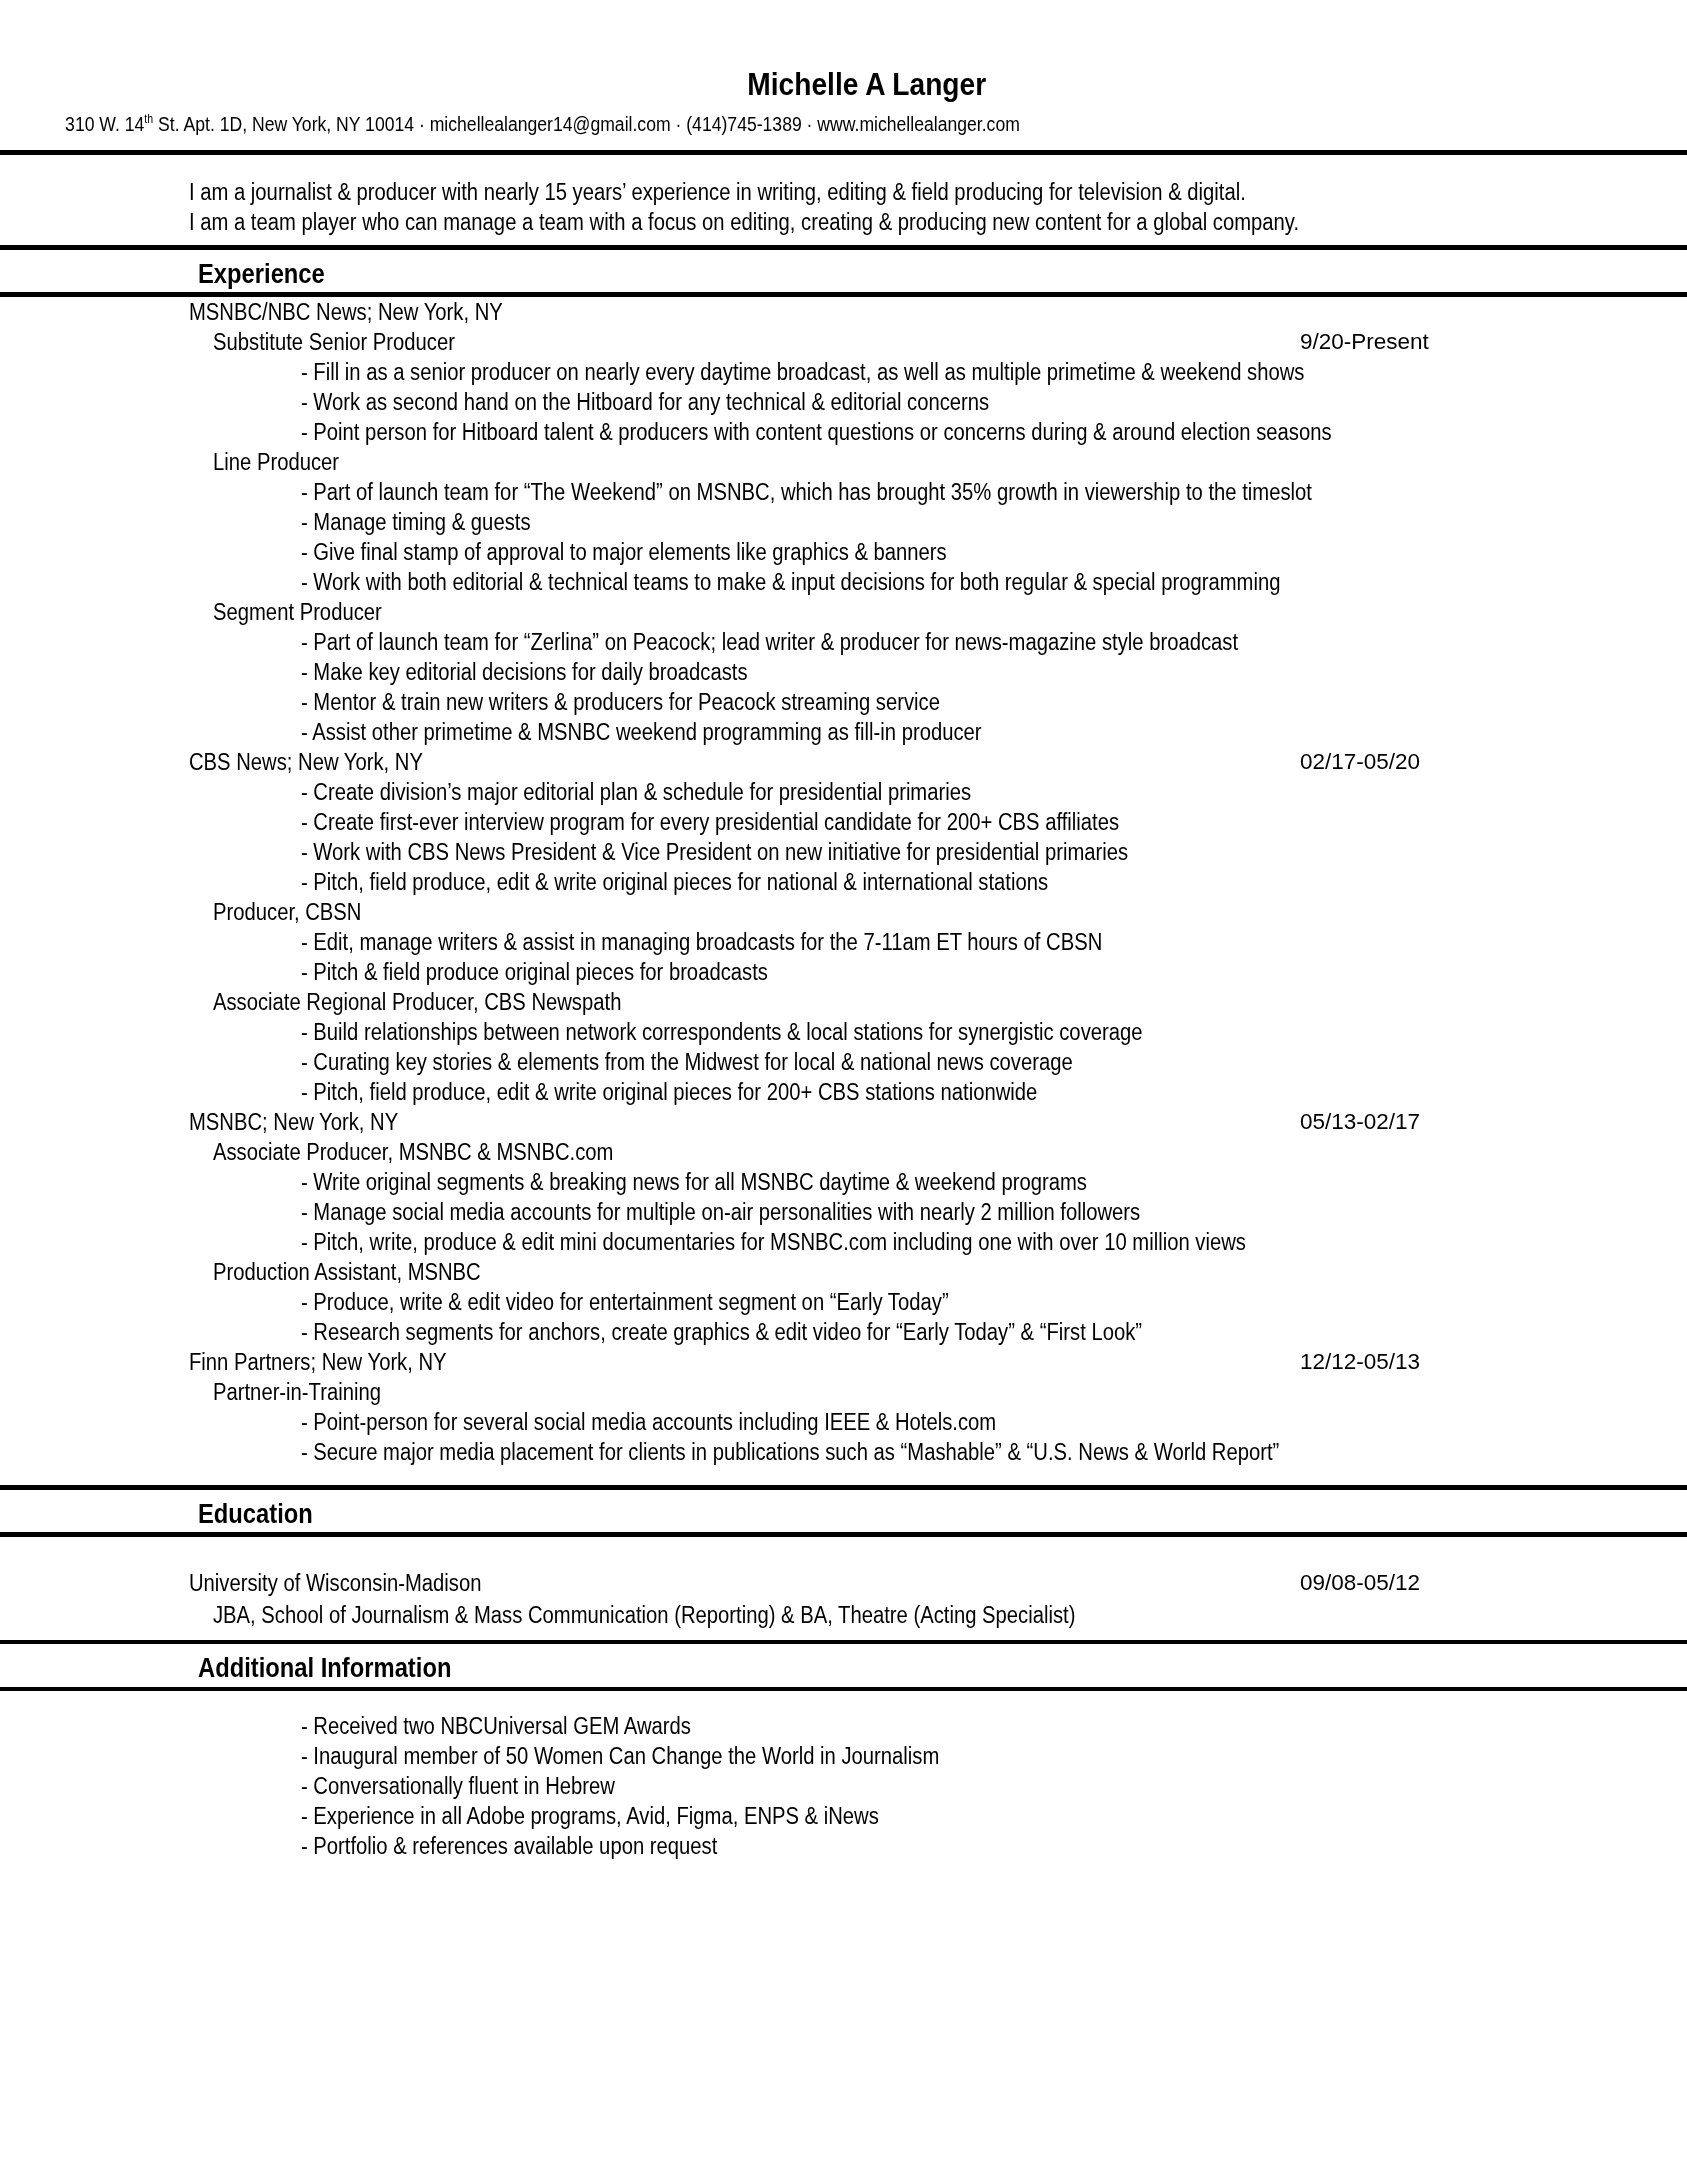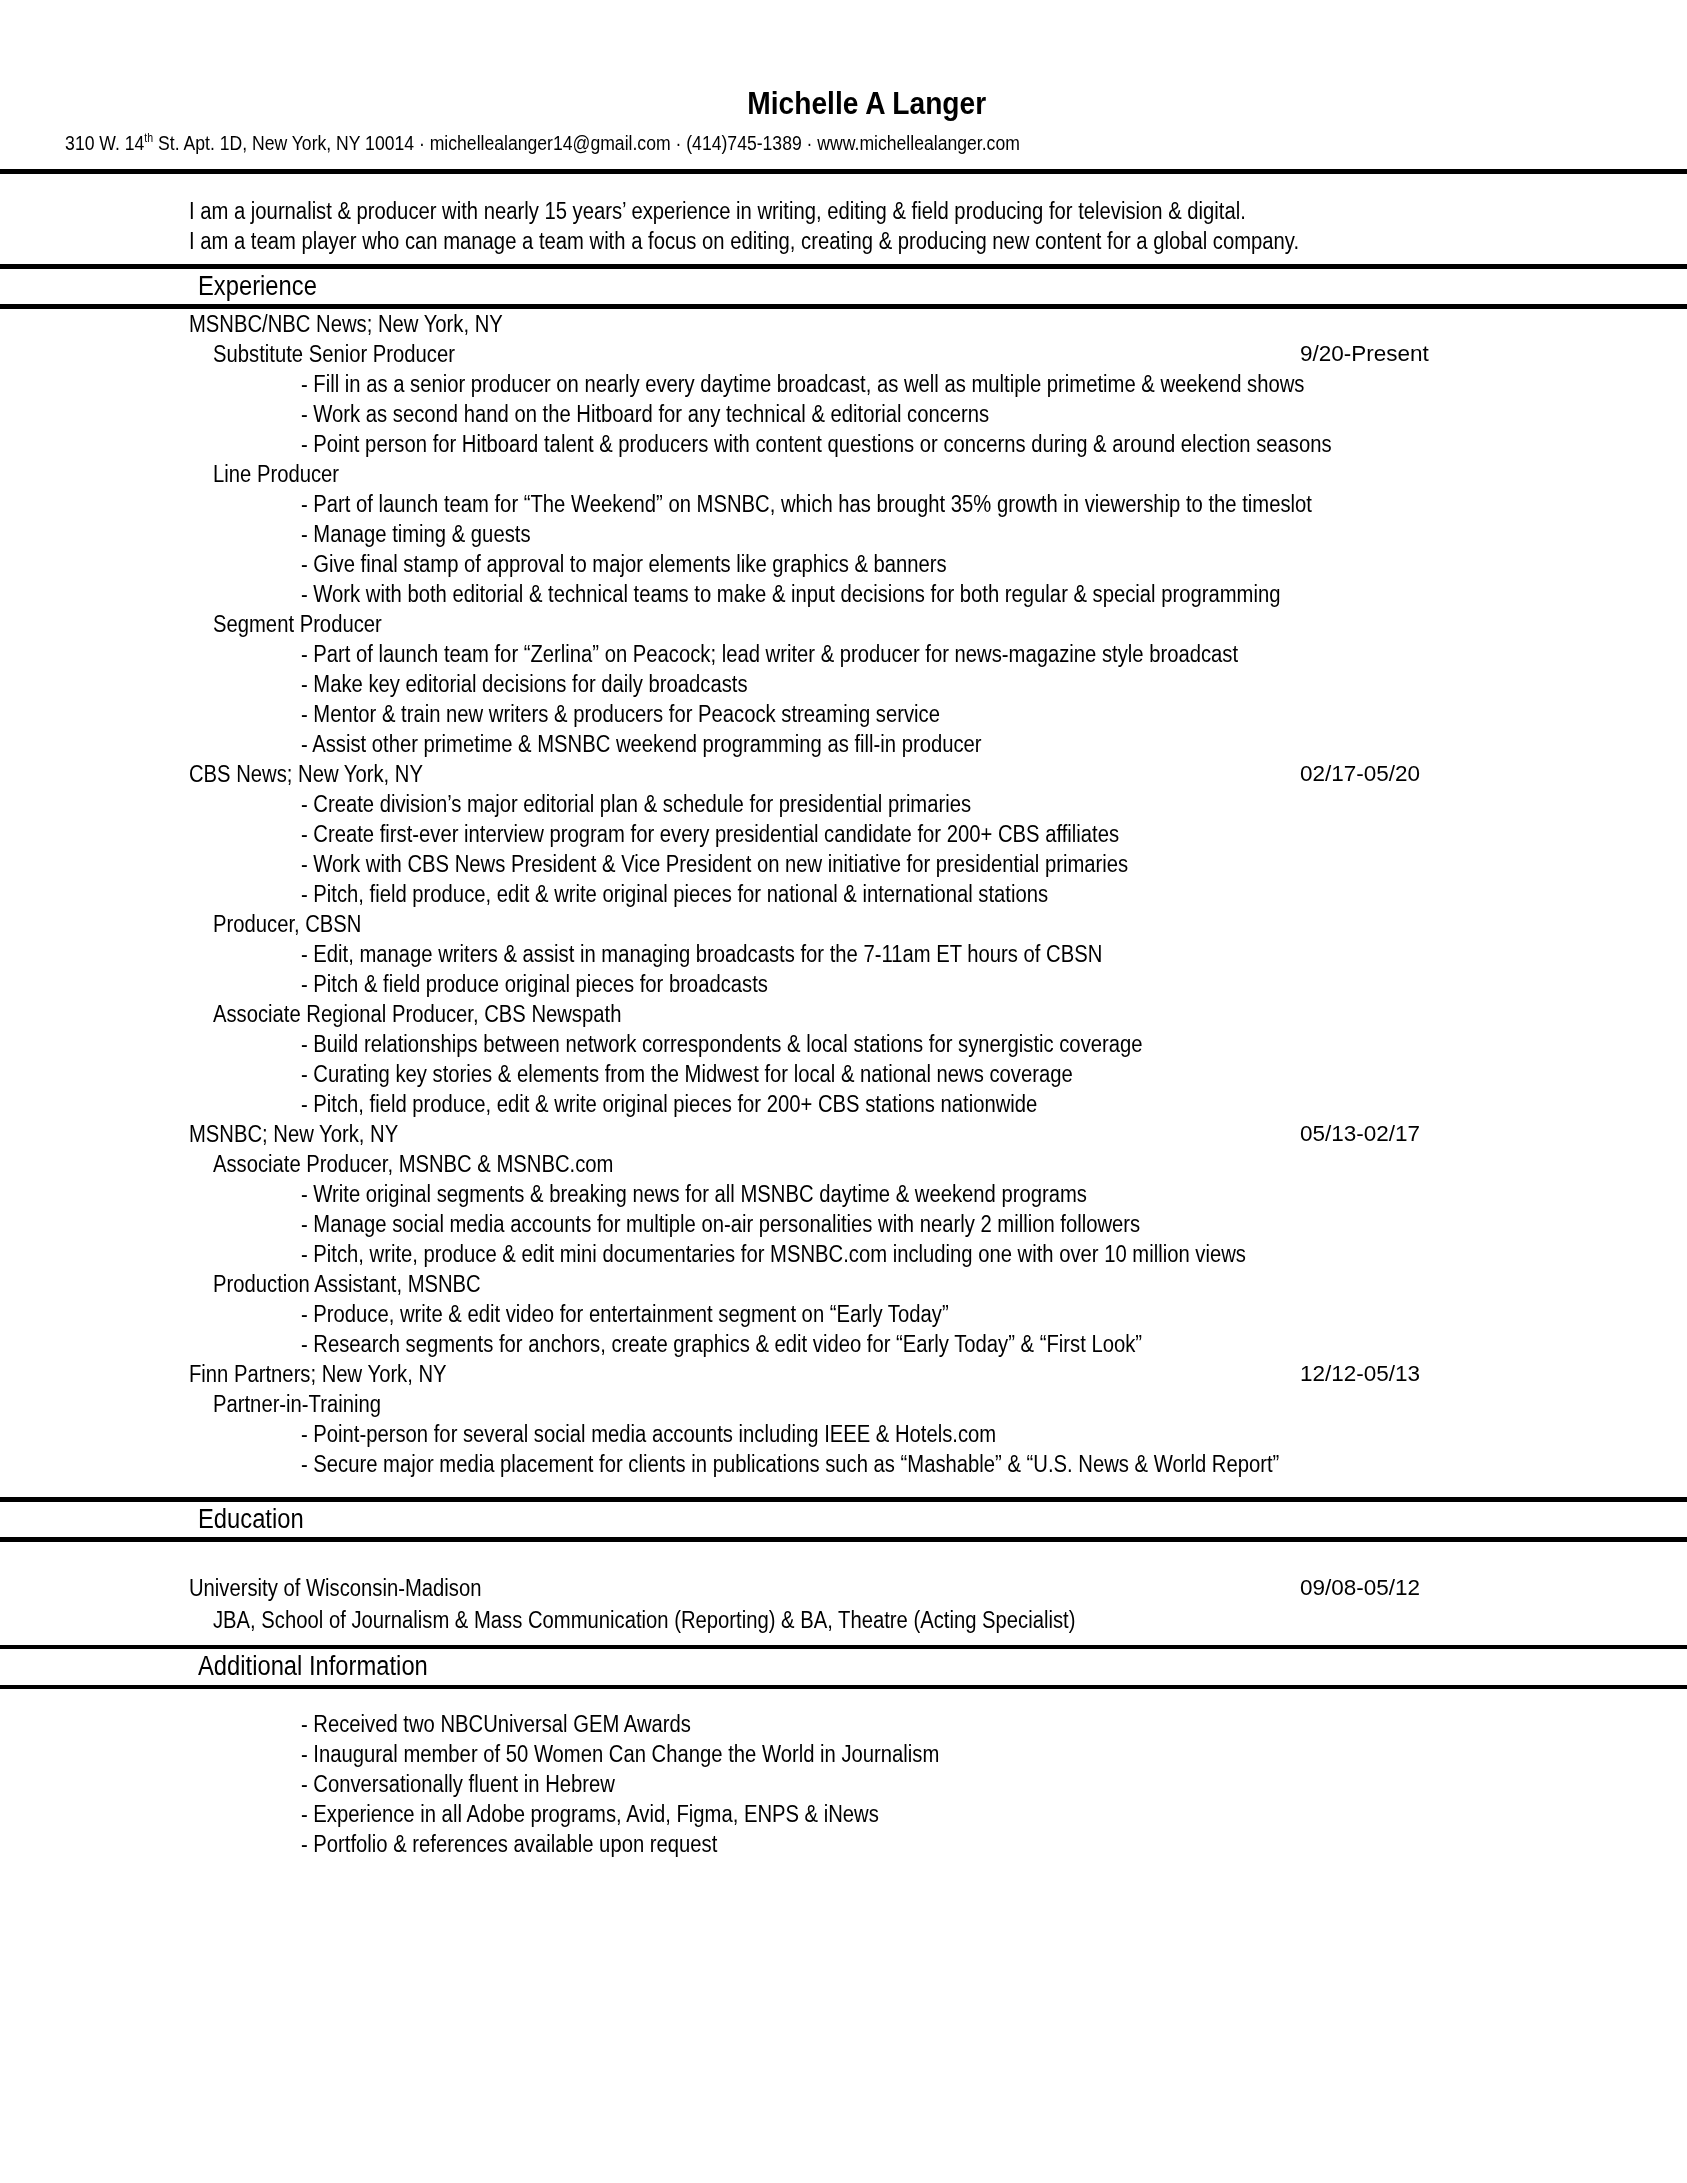--- a/index.html
+++ b/index.html
@@ -8,34 +8,34 @@
     width:1687px; height:2183px;
     background:#ffffff;
     color:#000000;
     font-family:"Liberation Sans", sans-serif;
     overflow:hidden;
   }
   
   .cx  { display:inline-block; transform:scaleX(0.88); transform-origin:0 50%; white-space:nowrap; }
   .cxc { display:inline-block; transform:scaleX(0.88); transform-origin:50% 50%; white-space:nowrap; }
 
-  .name-row { margin-top:85px; text-align:center; font-size:32px; line-height:37px; font-weight:bold;padding-left:46px; }
+  .name-row { margin-top:66px; text-align:center; font-size:32px; line-height:37px; font-weight:bold;padding-left:46px; }
   .addr-row { margin-top:2.6px;  text-align:left; font-size:20px; line-height:26.5px; }
   .addr-row sup { font-size:12px; }
 
   .rule { width:100%; height:4.6px; background:#000000; }
   .rule-1 { margin-top:13.2px; }
   .rule-2 { margin-top:8px; }
   .rule-after-heading { margin-top:1.3px; }
   .rule-before-education  { margin-top:18.5px; }
   .rule-before-additional { margin-top:9.3px; }
 
   .summary { margin-top:22.5px; padding-left:189px; font-size:23px; line-height:30px; }
 
-  .section-heading { margin-top:1px; padding-left:198px; font-size:27px; line-height:33px; font-weight:normal; }
+  .section-heading { margin-top:8px; padding-left:198px; font-size:27px; line-height:33px; font-weight:bold; }
 
   .content { padding-left:189px; font-size:23px; }
   .content-experience { }
   .content-education  { margin-top:30px; }
   .content-education .line { line-height:32px; }
   .content-additional { margin-top:20px; }
 
   .line { position:relative; line-height:30px; white-space:nowrap; }
   .line.title  { padding-left:24px; }
   .line.bullet { padding-left:112px; }

